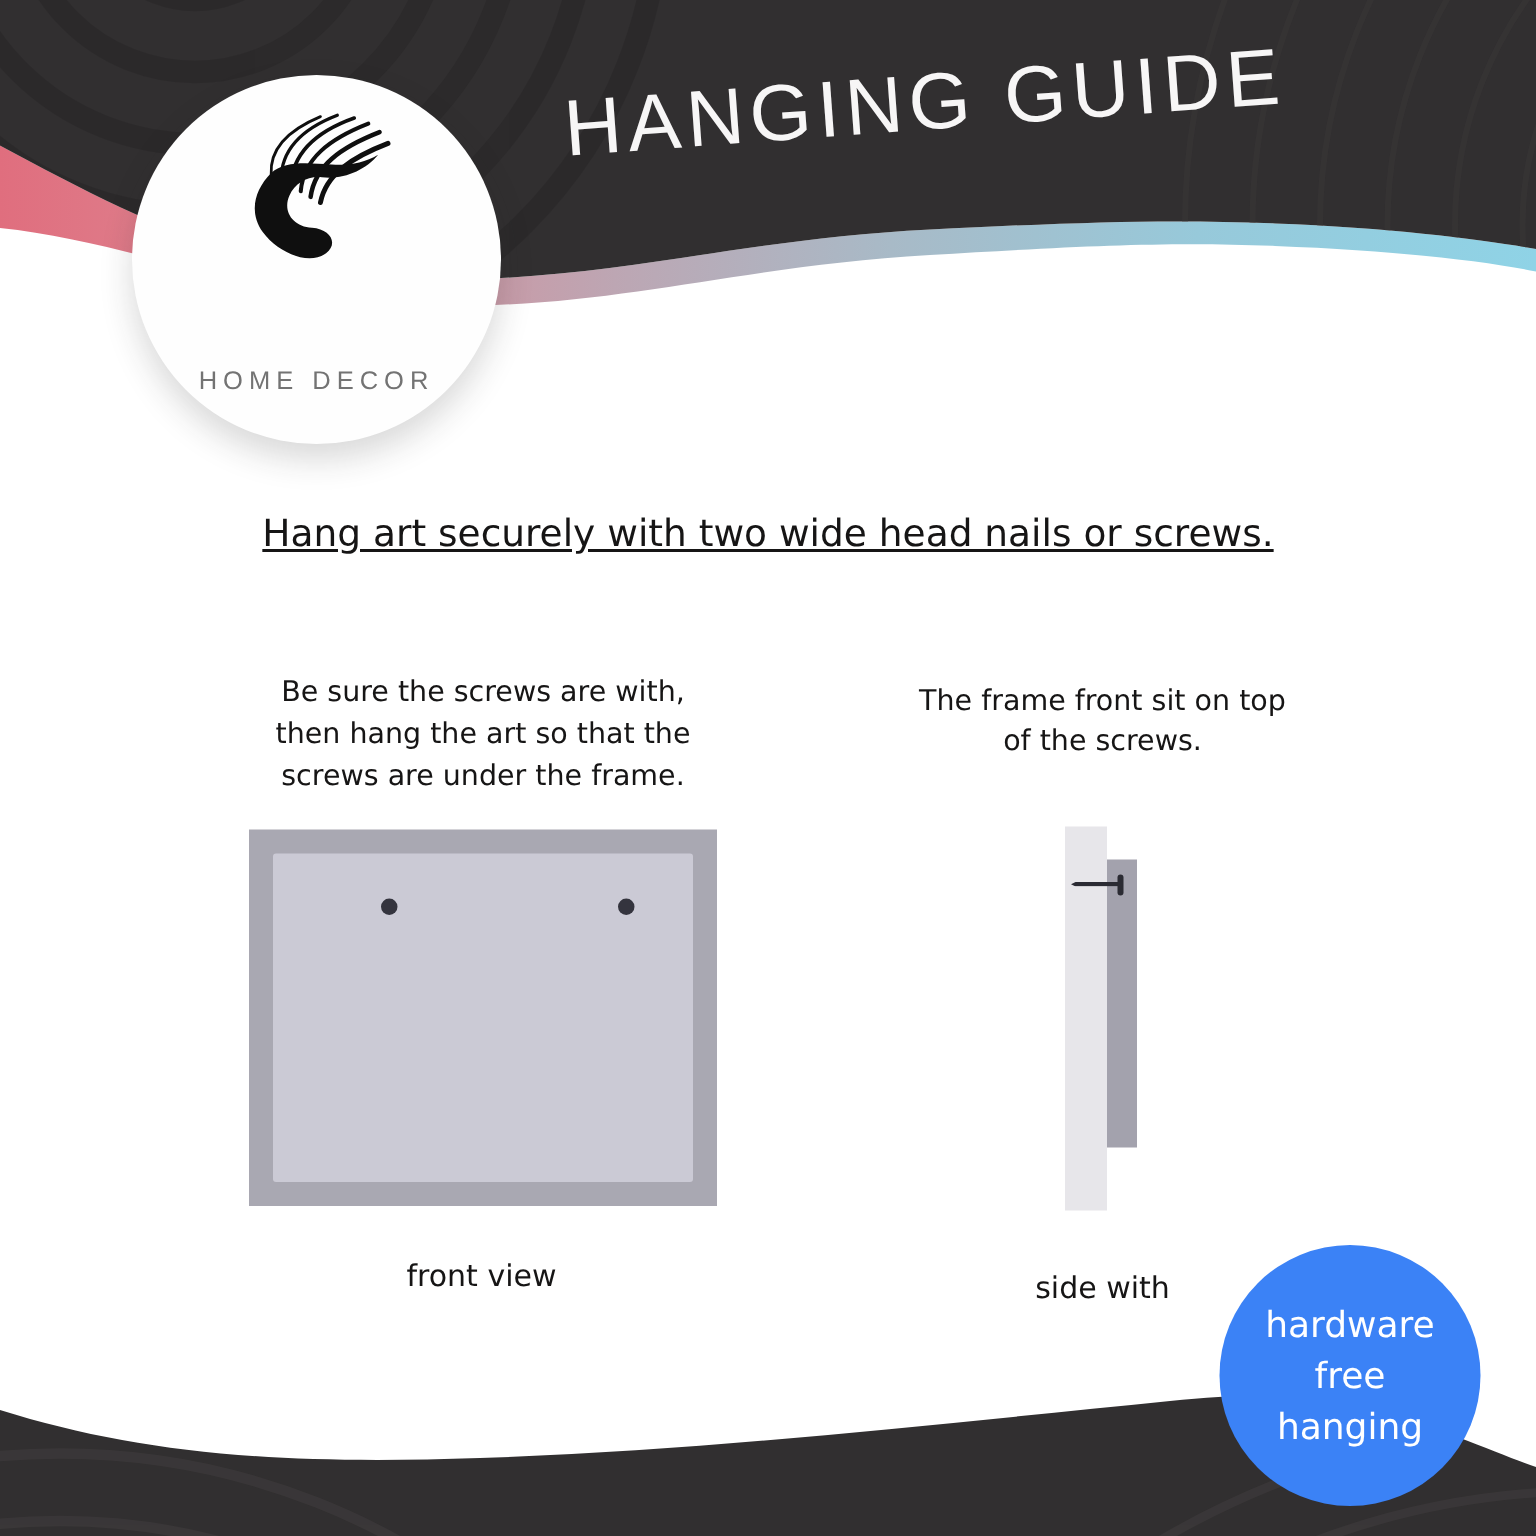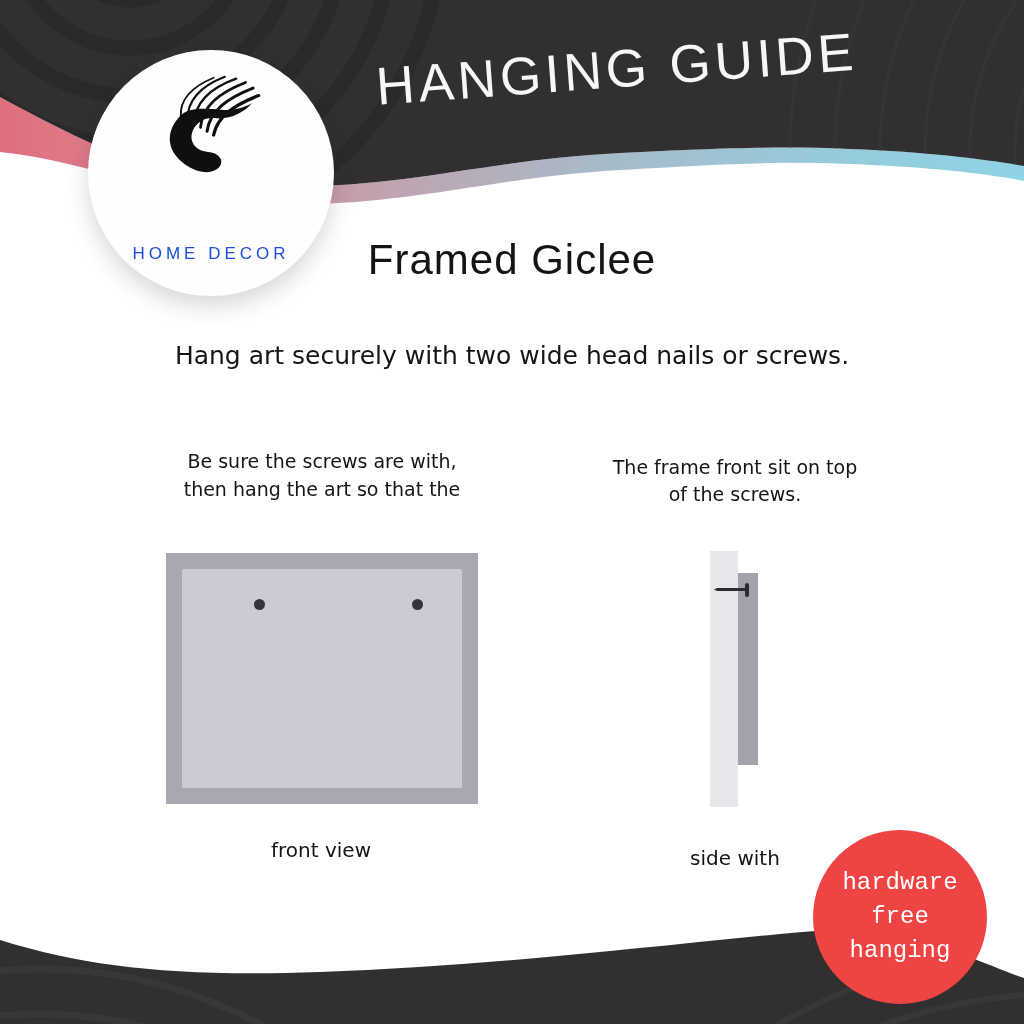--- a/index.html
+++ b/index.html
@@ -23,30 +23,30 @@
   }
   #logo-svg{position:absolute;left:63px;top:24px;}
   #brand-name{
     position:absolute;left:0;top:158px;width:246px;text-align:center;
     font-family:"Liberation Sans",sans-serif;font-size:28px;letter-spacing:3px;
     color:#1d1c1c;
   }
   #brand-sub{
     position:absolute;left:0;top:194px;width:246px;text-align:center;
     font-family:"Liberation Sans",sans-serif;font-size:17px;letter-spacing:4px;
-    color:#1d4ed8;
+    color:#737373;
   }
   #product-title{
     position:absolute;left:262px;top:236px;width:500px;z-index:2;text-align:center;
     font-family:"Liberation Sans",sans-serif;font-size:42px;letter-spacing:1px;color:#141414;
   }
   
   #instruction{
     position:absolute;left:0;top:341px;width:1024px;text-align:center;
-    font-size:25px;line-height:30px;color:#161515;
+    font-size:25px;line-height:30px;color:#161515;text-decoration:underline;
   }
   .note{position:absolute;text-align:center;font-size:19px;line-height:28px;color:#161515;}
   #front-note{left:152px;top:447px;width:340px;}
   #side-note{left:585px;top:454px;width:300px;line-height:27px;}
   .view-label{position:absolute;text-align:center;font-size:20px;color:#161515;}
   #front-label{left:221px;top:838px;width:200px;}
   #side-label{left:635px;top:846px;width:200px;}
   
   #front-frame{
     position:absolute;left:166px;top:553px;width:312px;height:251px;
@@ -77,21 +77,21 @@
     clip-path:polygon(0 50%,9% 0,100% 0,100% 100%,9% 100%);
   }
   #nail-head{
     position:absolute;left:31px;top:0;width:4px;height:14px;background:#2b2b33;
     border-radius:2px;
   }
   
   #bottom-svg{position:absolute;left:0;top:914px;z-index:1;}
   #badge{
     position:absolute;left:813px;top:830px;width:174px;height:174px;z-index:2;
-    background:#ef4444;border-radius:50%;font-family:Liberation Mono, monospace;
+    background:#3b82f6;border-radius:50%;
   }
   #badge-text{
     position:absolute;left:0;top:36px;width:174px;text-align:center;
     color:#ffffff;font-size:24px;line-height:34px;
   }
 </style>
 </head>
 <body>
 
 <div id="canvas">
@@ -149,27 +149,27 @@
         <path d="M108,15 C80,26 62,39 59,61" stroke-width="3.2"></path>
         <path d="M114,23 C88,33 70,45 66,65" stroke-width="3.5"></path>
       </g>
       <path fill="#0f0f0f" d="M31,44 C19,56 15,72 25,86 C36,101 58,110 70,101 C79,94 73,84 60,83
            C46,82 39,71 44,60 C48,51 57,46 67,47 C82,49 98,42 107,31
            C97,37 85,39 74,38 C57,37 41,35 31,44 Z"></path>
     </svg>
     <div id="brand-sub">HOME DECOR</div>
   </div>
 
-  <div id="product-title">Framed Giclee</div>
 
   <div id="instruction">Hang art securely with two wide head nails or screws.</div>
 
   <div id="front-note" class="note">
     <span>Be sure the screws are with,</span><br>
     <span>then hang the art so that the</span><br>
+    <span>screws are under the frame.</span>
   </div>
 
   <div id="front-frame">
     <div id="front-frame-inner">
       <div id="screw-left" class="screw-dot"></div>
       <div id="screw-right" class="screw-dot"></div>
     </div>
   </div>
   <div id="front-label" class="view-label">front view</div>
 

